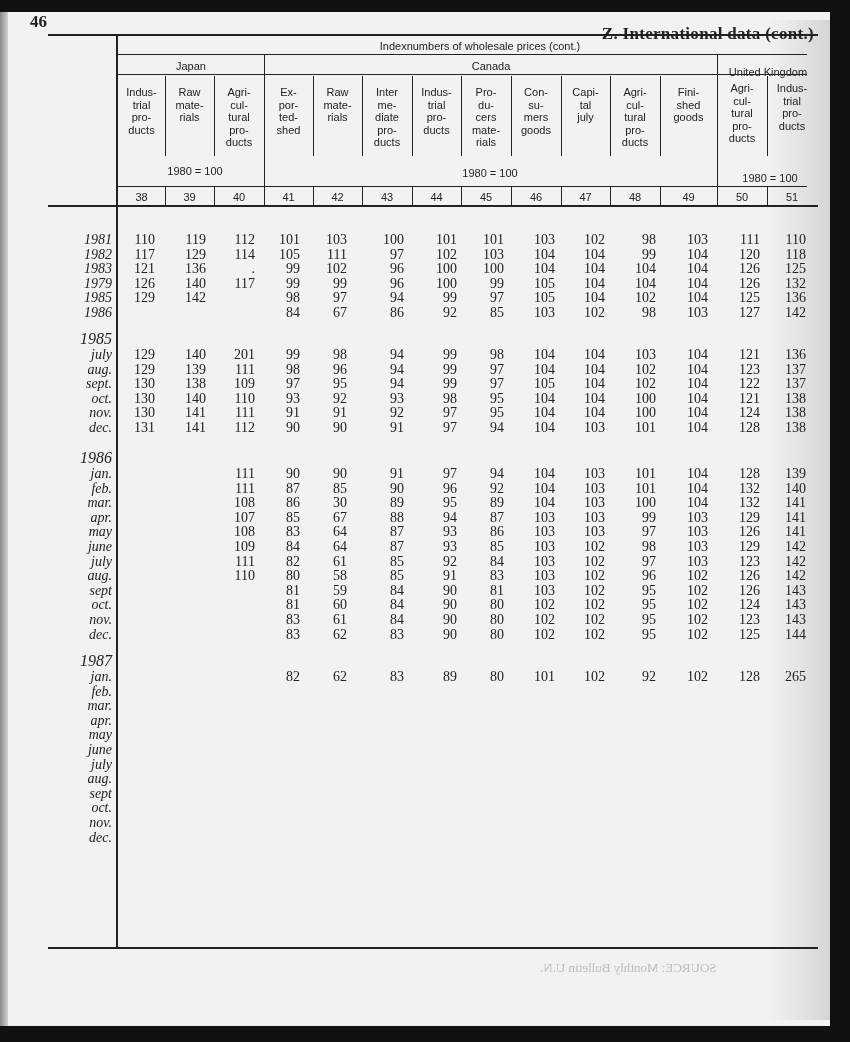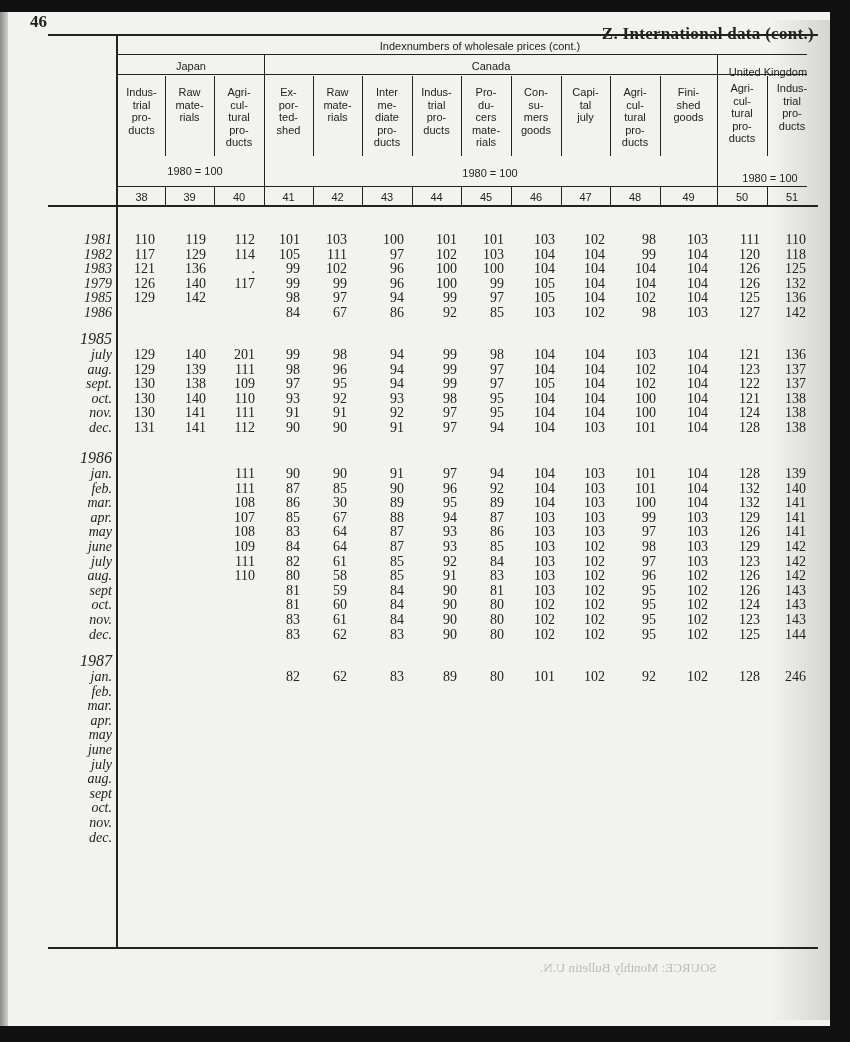--- a/index.html
+++ b/index.html
@@ -516,21 +516,21 @@
     <div class="cell" style="top: 670px; left: 260px; width: 40px;">82</div>
     <div class="cell" style="top: 670px; left: 307px; width: 40px;">62</div>
     <div class="cell" style="top: 670px; left: 364px; width: 40px;">83</div>
     <div class="cell" style="top: 670px; left: 417px; width: 40px;">89</div>
     <div class="cell" style="top: 670px; left: 464px; width: 40px;">80</div>
     <div class="cell" style="top: 670px; left: 515px; width: 40px;">101</div>
     <div class="cell" style="top: 670px; left: 565px; width: 40px;">102</div>
     <div class="cell" style="top: 670px; left: 616px; width: 40px;">92</div>
     <div class="cell" style="top: 670px; left: 668px; width: 40px;">102</div>
     <div class="cell" style="top: 670px; left: 720px; width: 40px;">128</div>
-    <div class="cell" style="top: 670px; left: 766px; width: 40px;">246</div>
+    <div class="cell" style="top: 670px; left: 766px; width: 40px;">265</div>
     <div class="rowlabel" style="top: 684.6px;">feb.</div>
     <div class="rowlabel" style="top: 699.2px;">mar.</div>
     <div class="rowlabel" style="top: 713.8px;">apr.</div>
     <div class="rowlabel" style="top: 728.4px;">may</div>
     <div class="rowlabel" style="top: 743px;">june</div>
     <div class="rowlabel" style="top: 757.6px;">july</div>
     <div class="rowlabel" style="top: 772.2px;">aug.</div>
     <div class="rowlabel" style="top: 786.8px;">sept</div>
     <div class="rowlabel" style="top: 801.4px;">oct.</div>
     <div class="rowlabel" style="top: 816px;">nov.</div>

